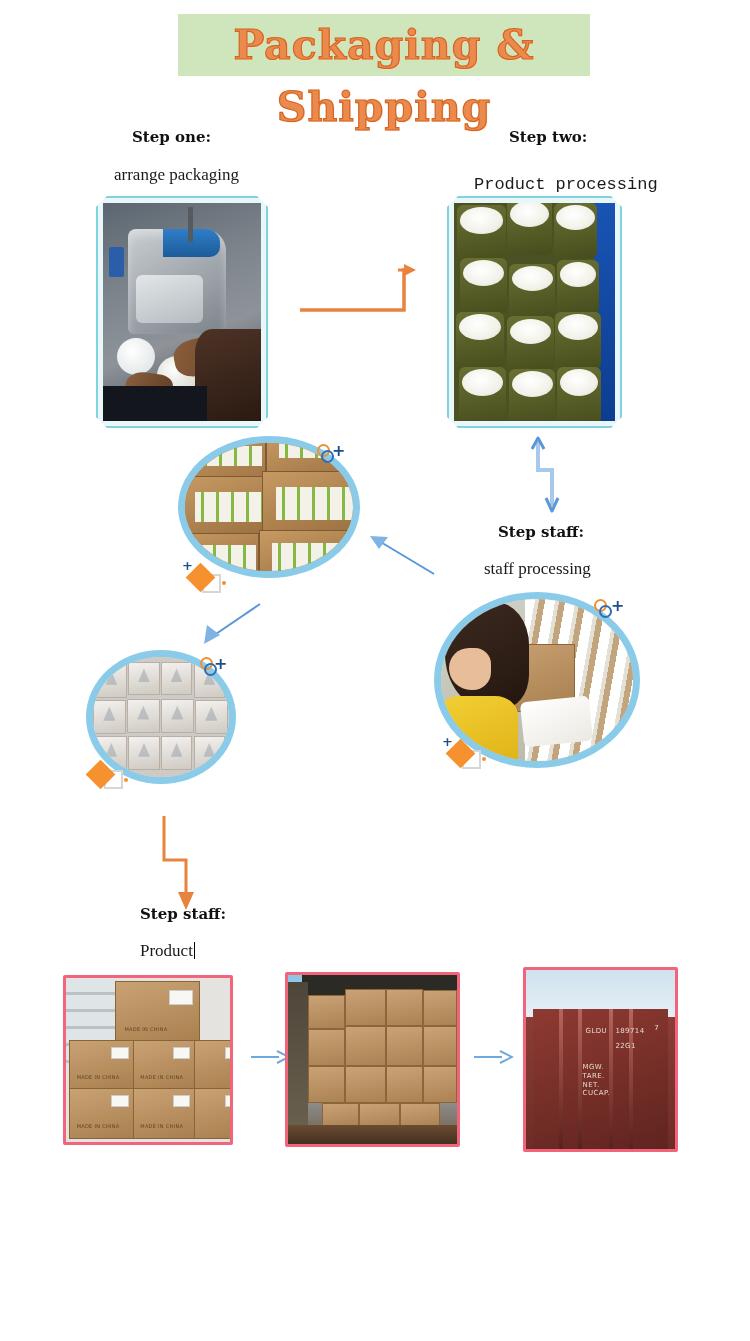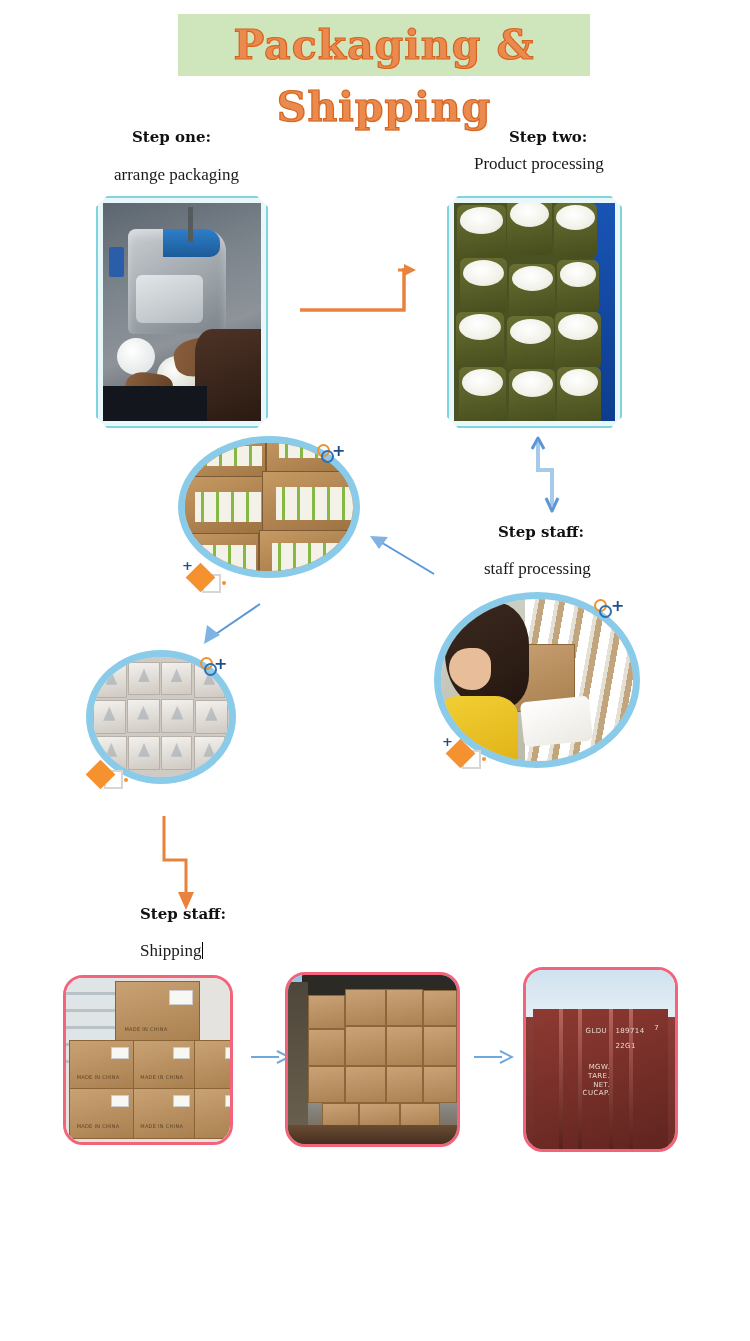--- a/index.html
+++ b/index.html
@@ -107,24 +107,23 @@
     border:2px solid #d6d6d6;
   }
   .deco-dot {
     position:absolute; width:4px; height:4px; border-radius:50%; background:#f5922f;
   }
 
   
   .photo-pink {
     position: absolute;
     border: 3px solid #f2647c;
-    border-radius: 20px;
+    border-radius: 2px;
     overflow: hidden;
     background: #fff;
-    text-align: right;
   }
   .photo-pink .inner { width:100%; height:100%; position:relative; overflow:hidden; }
 
   
   .arrow { position: absolute; }
 
   
   .scene { position:absolute; inset:0; }
 
   
@@ -244,21 +243,21 @@
       <div class="pad2"></div>
       <div class="arm"></div>
       <div class="arm2"></div>
       <div class="body2"></div>
       <div class="body"></div>
     </div>
   </div>
 </div>
 
 <div class="step-title" style="left:509px; top:128px;">Step two:</div>
-<div class="step-sub" style="left:474px; top:154px;">Product processing</div>
+<div class="step-sub" style="left:474px; top:175px;font-family:Liberation Mono, monospace;">Product processing</div>
 
 <div class="photo-rect" style="left:447px; top:196px; width:175px; height:232px;">
   <div class="inner">
     <div class="scene s2">
       <div class="blue"></div>
       <div class="roll" style="left:2%;  top:1%;  width:30%; height:26%;"></div>
       <div class="roll" style="left:33%; top:-2%; width:28%; height:26%;"></div>
       <div class="roll" style="left:62%; top:0%;  width:27%; height:25%;"></div>
       <div class="roll" style="left:4%;  top:25%; width:29%; height:26%;"></div>
       <div class="roll" style="left:34%; top:28%; width:29%; height:25%;"></div>
@@ -380,21 +379,21 @@
 
 <div class="arrow" style="left:156px; top:812px;">
   <svg width="56" height="104" viewBox="0 0 56 104">
     <path d="M8,4 L8,48 L30,48 L30,84" fill="none" stroke="#e8823c" stroke-width="3"></path>
     <path d="M22,80 L30,98 L38,80 Z" fill="#e8823c"></path>
   </svg>
 </div>
 
 <div class="step-title" style="left:140px; top:905px;">Step staff:</div>
 <div class="step-sub" style="left:140px; top:941px;">
-  <span>Shipping</span><span class="caret"></span>
+  <span>Product</span><span class="caret"></span>
 </div>
 
 <div class="photo-pink" style="left:63px; top:975px; width:170px; height:170px;">
   <div class="inner">
     <div class="scene s6">
       <div class="shelfbg"></div>
       <div class="ctn" style="left:30%; top:2%;  width:52%; height:38%;">
         <span class="lbl"></span>
           <span class="mic">MADE IN CHINA</span>
       </div>

